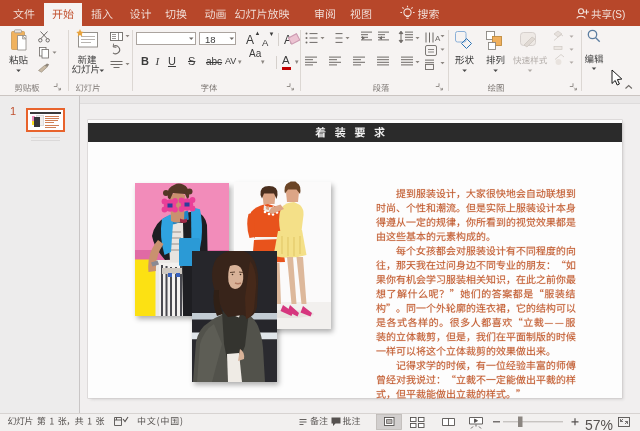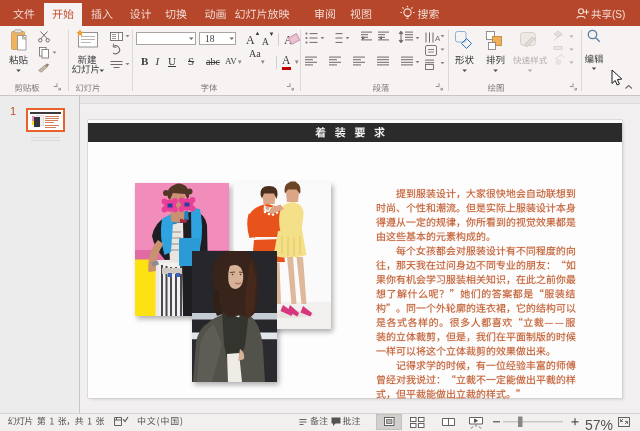--- a/index.html
+++ b/index.html
@@ -9,21 +9,21 @@
 #shareS{left:612px;top:8.5px;color:#f3e3dd;font-size:10px;}
 #ribbon{left:0;top:26px;width:640px;height:69px;background:#f6f3f2;border-bottom:1px solid #cbc5c2;}
 .vsep{position:absolute;top:30px;height:61px;width:1px;background:#dcd7d3;}
 #panel{left:0;top:96px;width:79px;height:317px;background:#edecec;border-right:1px solid #c9c6c6;}
 #slide{left:87.5px;top:119.5px;width:534.5px;height:278.5px;background:#fdfdfd;
  box-shadow:0 0 0 0.6px #cfcccc,1.5px 1.5px 3px rgba(0,0,0,0.12);}
 #darkbar{left:88px;top:122.5px;width:534px;height:19.5px;background:#2b2b2b;}
 #statusbar{left:0;top:413px;width:640px;height:18px;background:#f2f0ef;border-top:1px solid #d7d3d1;}
 #thumb{left:26px;top:108px;width:38.5px;height:24px;background:#fff;border:2.5px solid #e8632c;box-sizing:border-box;}
 .ph{position:absolute;box-shadow:2px 3px 5px rgba(0,0,0,0.3);}
-.ltx{position:absolute;color:#3b3b3b;font-size:10px;font-family:Liberation Serif, serif;}
+.ltx{position:absolute;color:#3b3b3b;font-size:10px;}
 </style></head><body>
 <div class="abs" id="titlebar"></div>
 <div class="abs" id="seltab"></div>
 <div class="abs" id="ribbon"></div>
 <div class="abs vsep" style="left:68px"></div>
 <div class="abs vsep" style="left:132px"></div>
 <div class="abs vsep" style="left:300px"></div>
 <div class="abs vsep" style="left:448px"></div>
 <div class="abs vsep" style="left:581px"></div>
 <div class="abs" id="panel"></div>

